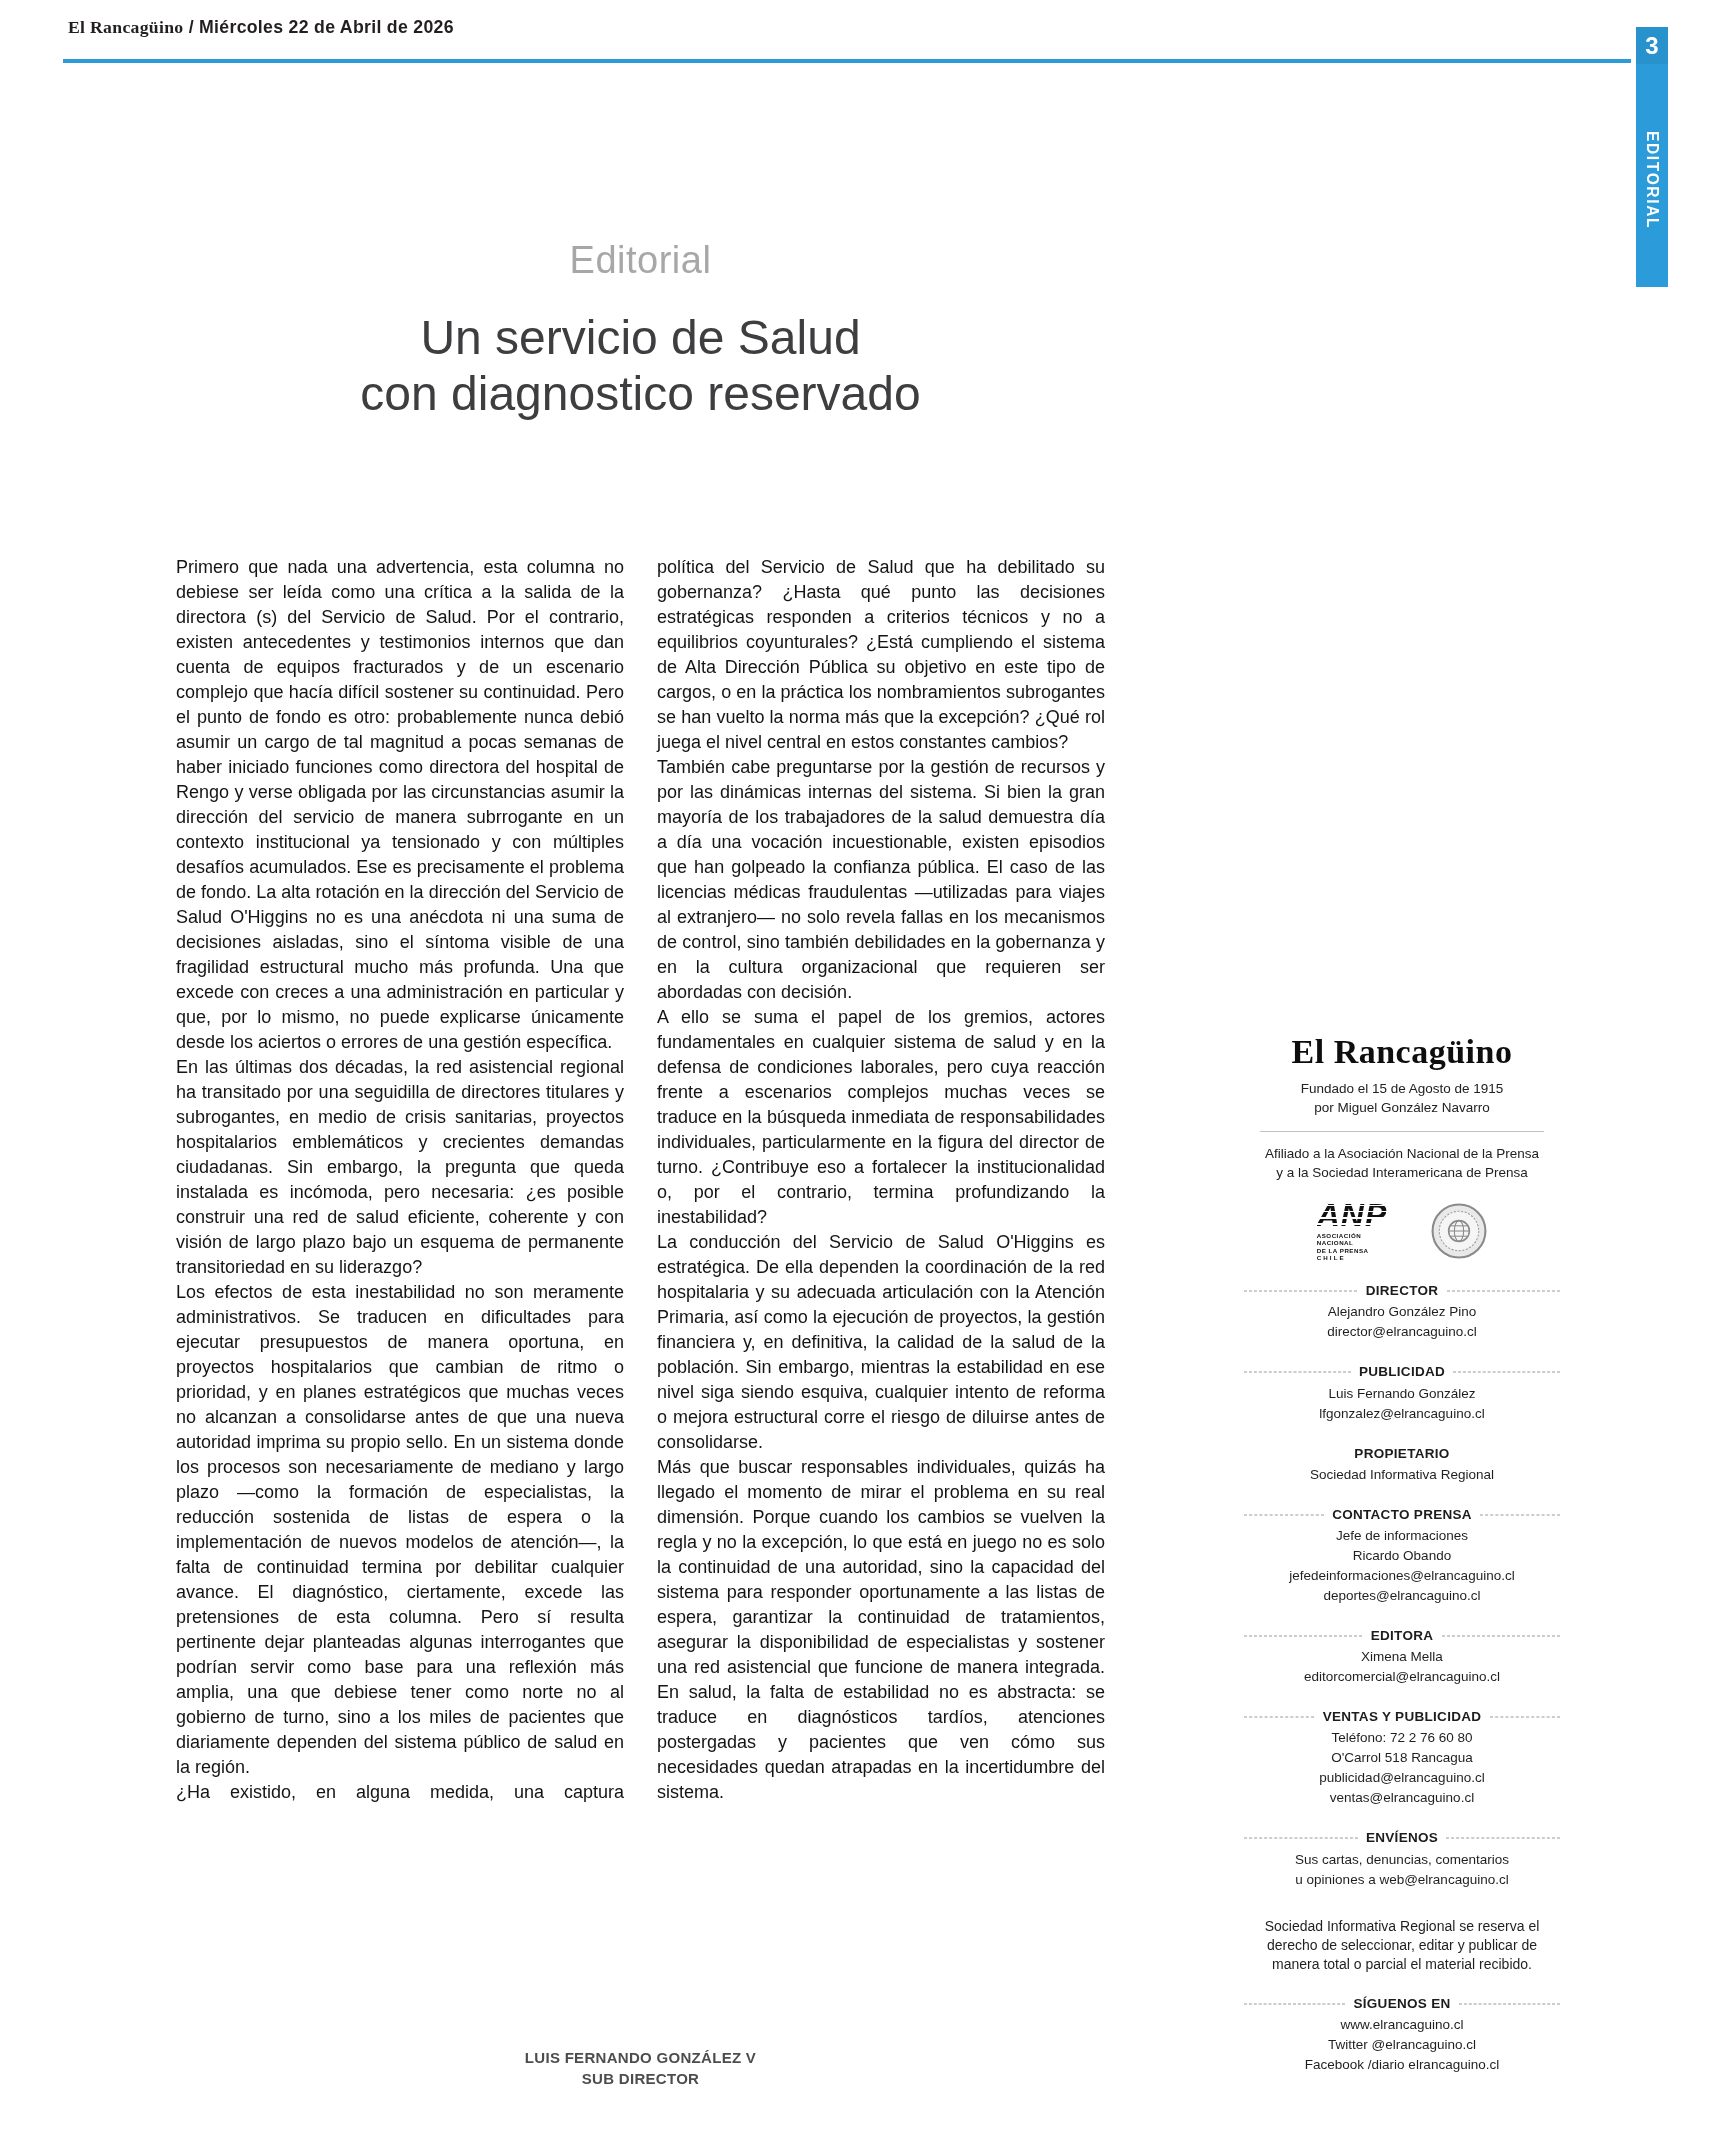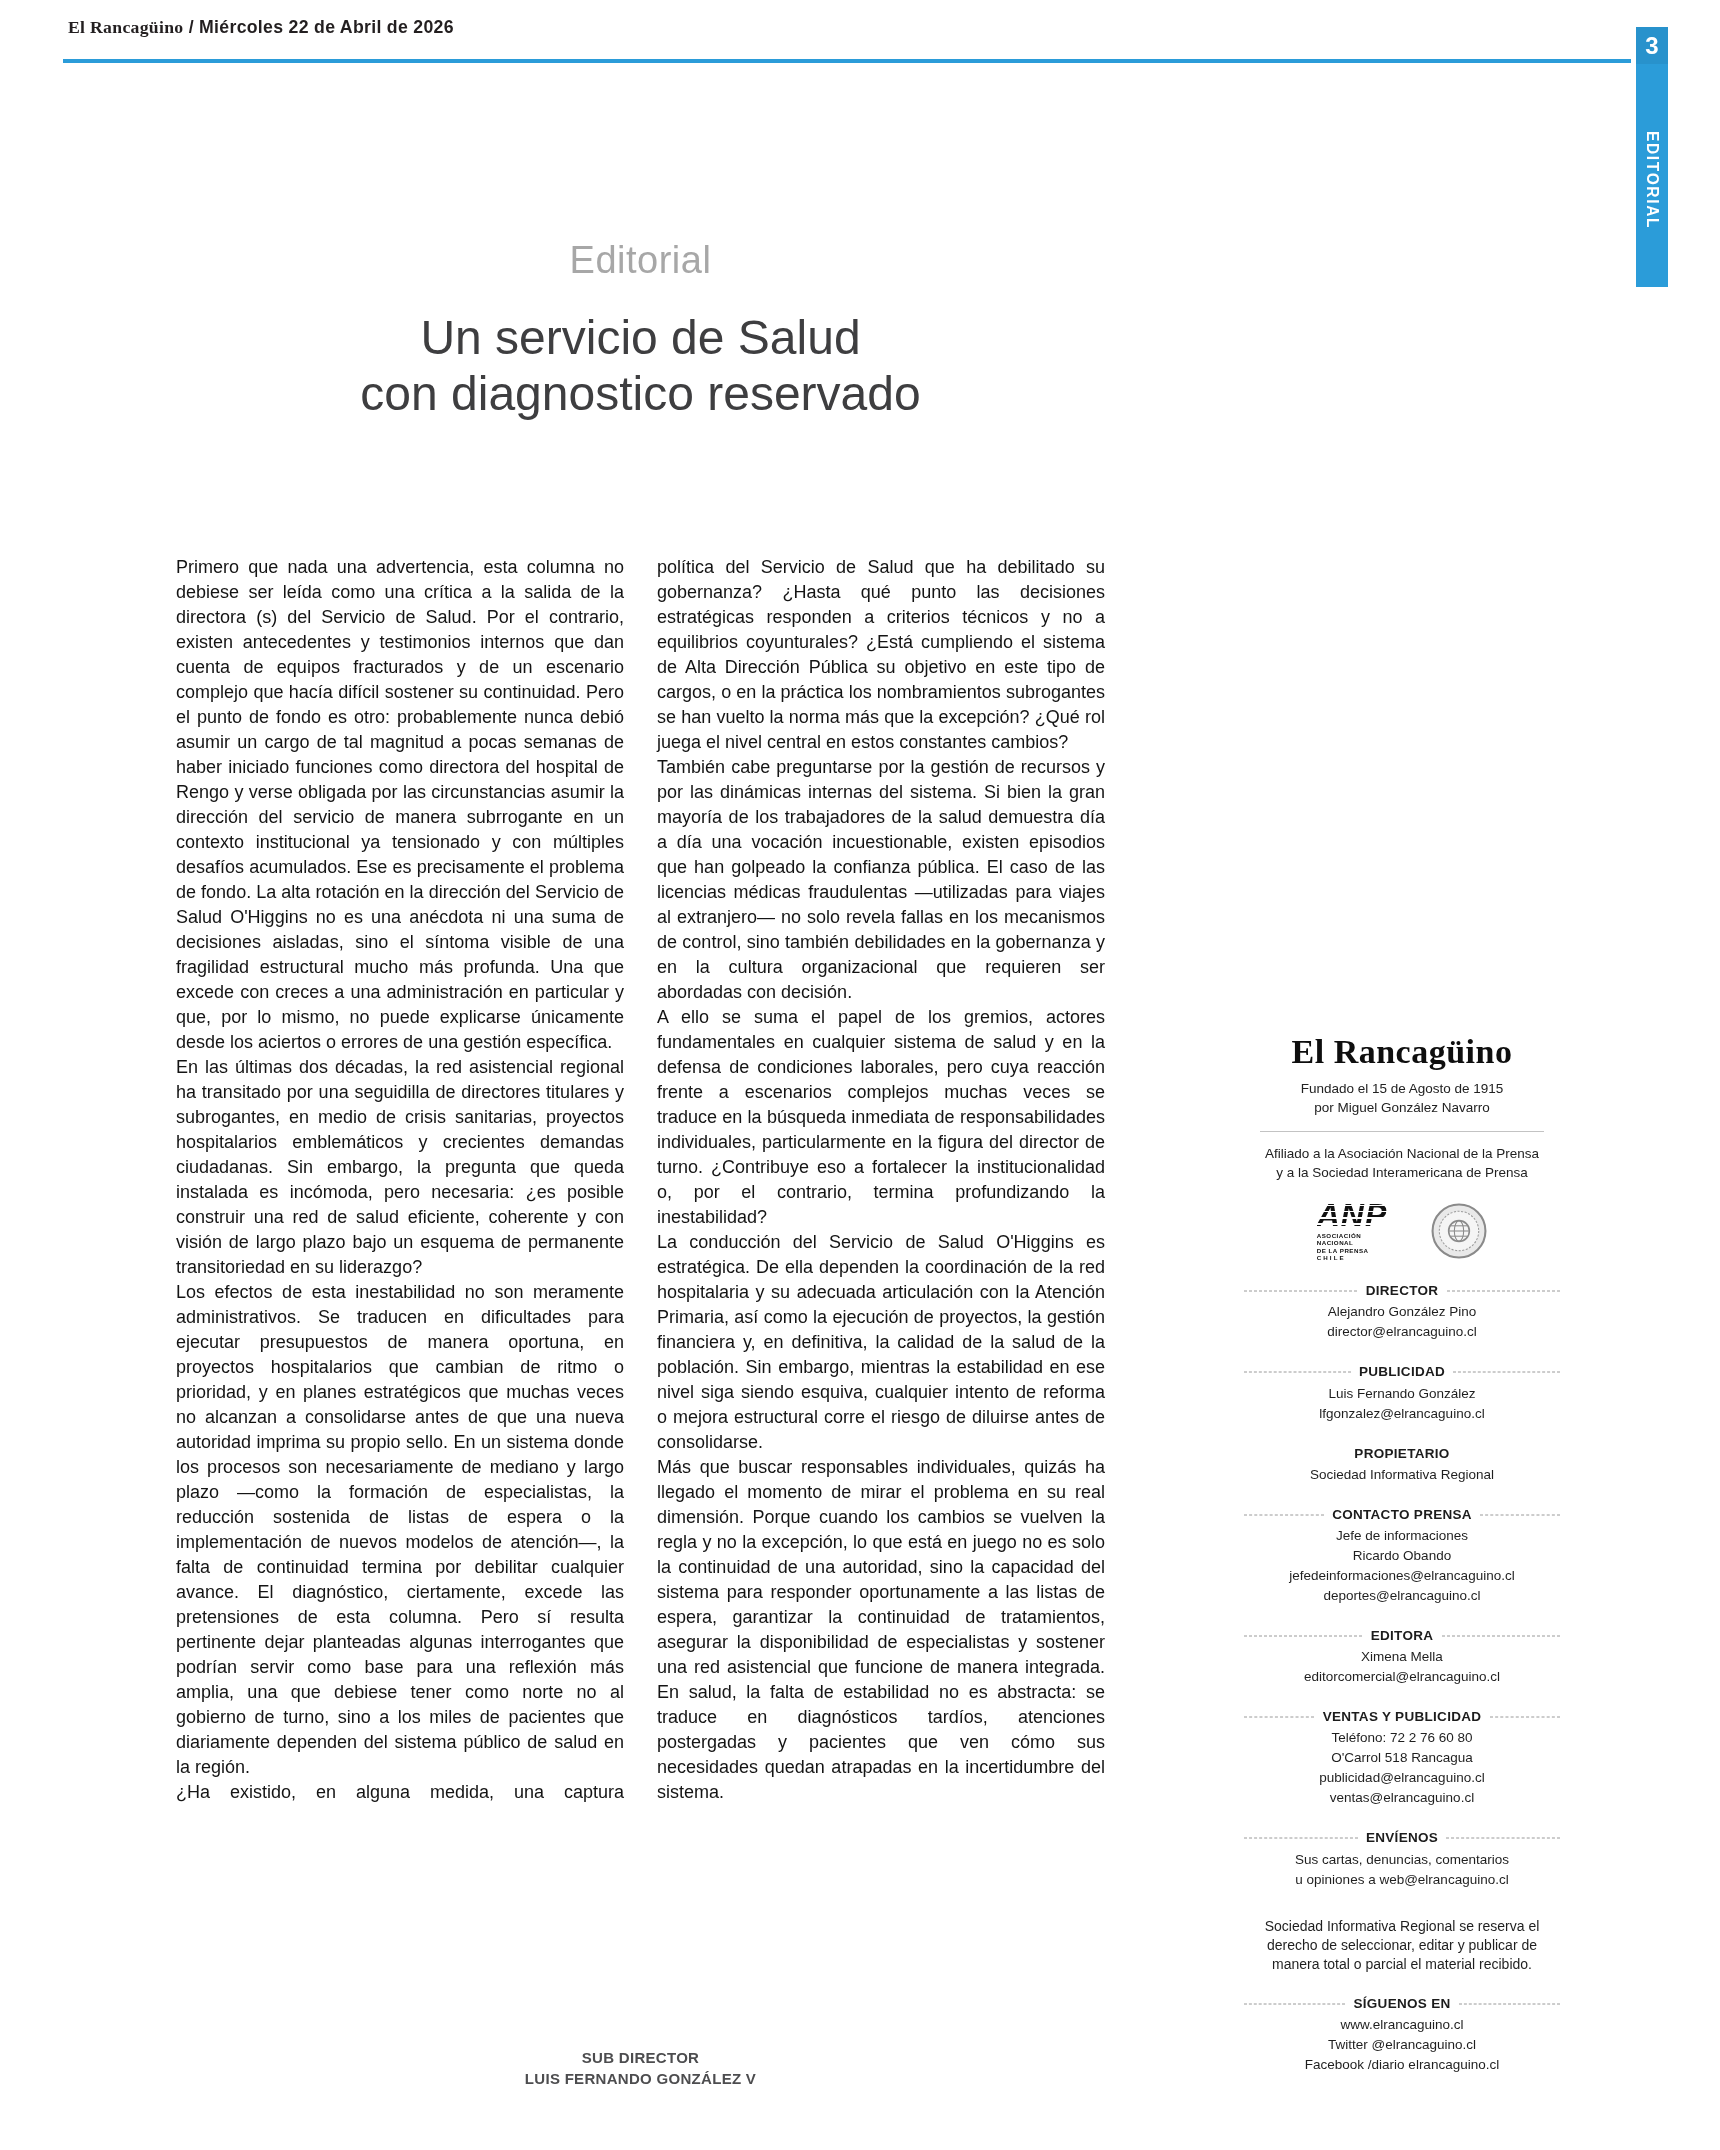--- a/index.html
+++ b/index.html
@@ -142,22 +142,22 @@
         <p>política del Servicio de Salud que ha debilitado su gobernanza? ¿Hasta qué punto las decisiones estratégicas responden a criterios técnicos y no a equilibrios coyunturales? ¿Está cumpliendo el sistema de Alta Dirección Pública su objetivo en este tipo de cargos, o en la práctica los nombramientos subrogantes se han vuelto la norma más que la excepción? ¿Qué rol juega el nivel central en estos constantes cambios?</p>
         <p>También cabe preguntarse por la gestión de recursos y por las dinámicas internas del sistema. Si bien la gran mayoría de los trabajadores de la salud demuestra día a día una vocación incuestionable, existen episodios que han golpeado la confianza pública. El caso de las licencias médicas fraudulentas —utilizadas para viajes al extranjero— no solo revela fallas en los mecanismos de control, sino también debilidades en la gobernanza y en la cultura organizacional que requieren ser abordadas con decisión.</p>
         <p>A ello se suma el papel de los gremios, actores fundamentales en cualquier sistema de salud y en la defensa de condiciones laborales, pero cuya reacción frente a escenarios complejos muchas veces se traduce en la búsqueda inmediata de responsabilidades individuales, particularmente en la figura del director de turno. ¿Contribuye eso a fortalecer la institucionalidad o, por el contrario, termina profundizando la inestabilidad?</p>
         <p>La conducción del Servicio de Salud O'Higgins es estratégica. De ella dependen la coordinación de la red hospitalaria y su adecuada articulación con la Atención Primaria, así como la ejecución de proyectos, la gestión financiera y, en definitiva, la calidad de la salud de la población. Sin embargo, mientras la estabilidad en ese nivel siga siendo esquiva, cualquier intento de reforma o mejora estructural corre el riesgo de diluirse antes de consolidarse.</p>
         <p>Más que buscar responsables individuales, quizás ha llegado el momento de mirar el problema en su real dimensión. Porque cuando los cambios se vuelven la regla y no la excepción, lo que está en juego no es solo la continuidad de una autoridad, sino la capacidad del sistema para responder oportunamente a las listas de espera, garantizar la continuidad de tratamientos, asegurar la disponibilidad de especialistas y sostener una red asistencial que funcione de manera integrada. En salud, la falta de estabilidad no es abstracta: se traduce en diagnósticos tardíos, atenciones postergadas y pacientes que ven cómo sus necesidades quedan atrapadas en la incertidumbre del sistema.</p>
       </div>
     </div>
   </div>
 
   <div class="signature">
+    <div>LUIS FERNANDO GONZÁLEZ V</div>
     <div>SUB DIRECTOR</div>
-    <div>LUIS FERNANDO GONZÁLEZ V</div>
   </div>
 
   <div class="sidebar">
     <div class="masthead-title">El Rancagüino</div>
     <div class="founded">
       <div>Fundado el 15 de Agosto de 1915</div>
       <div>por Miguel González Navarro</div>
     </div>
     <hr class="sep">
     <div class="affiliation">

